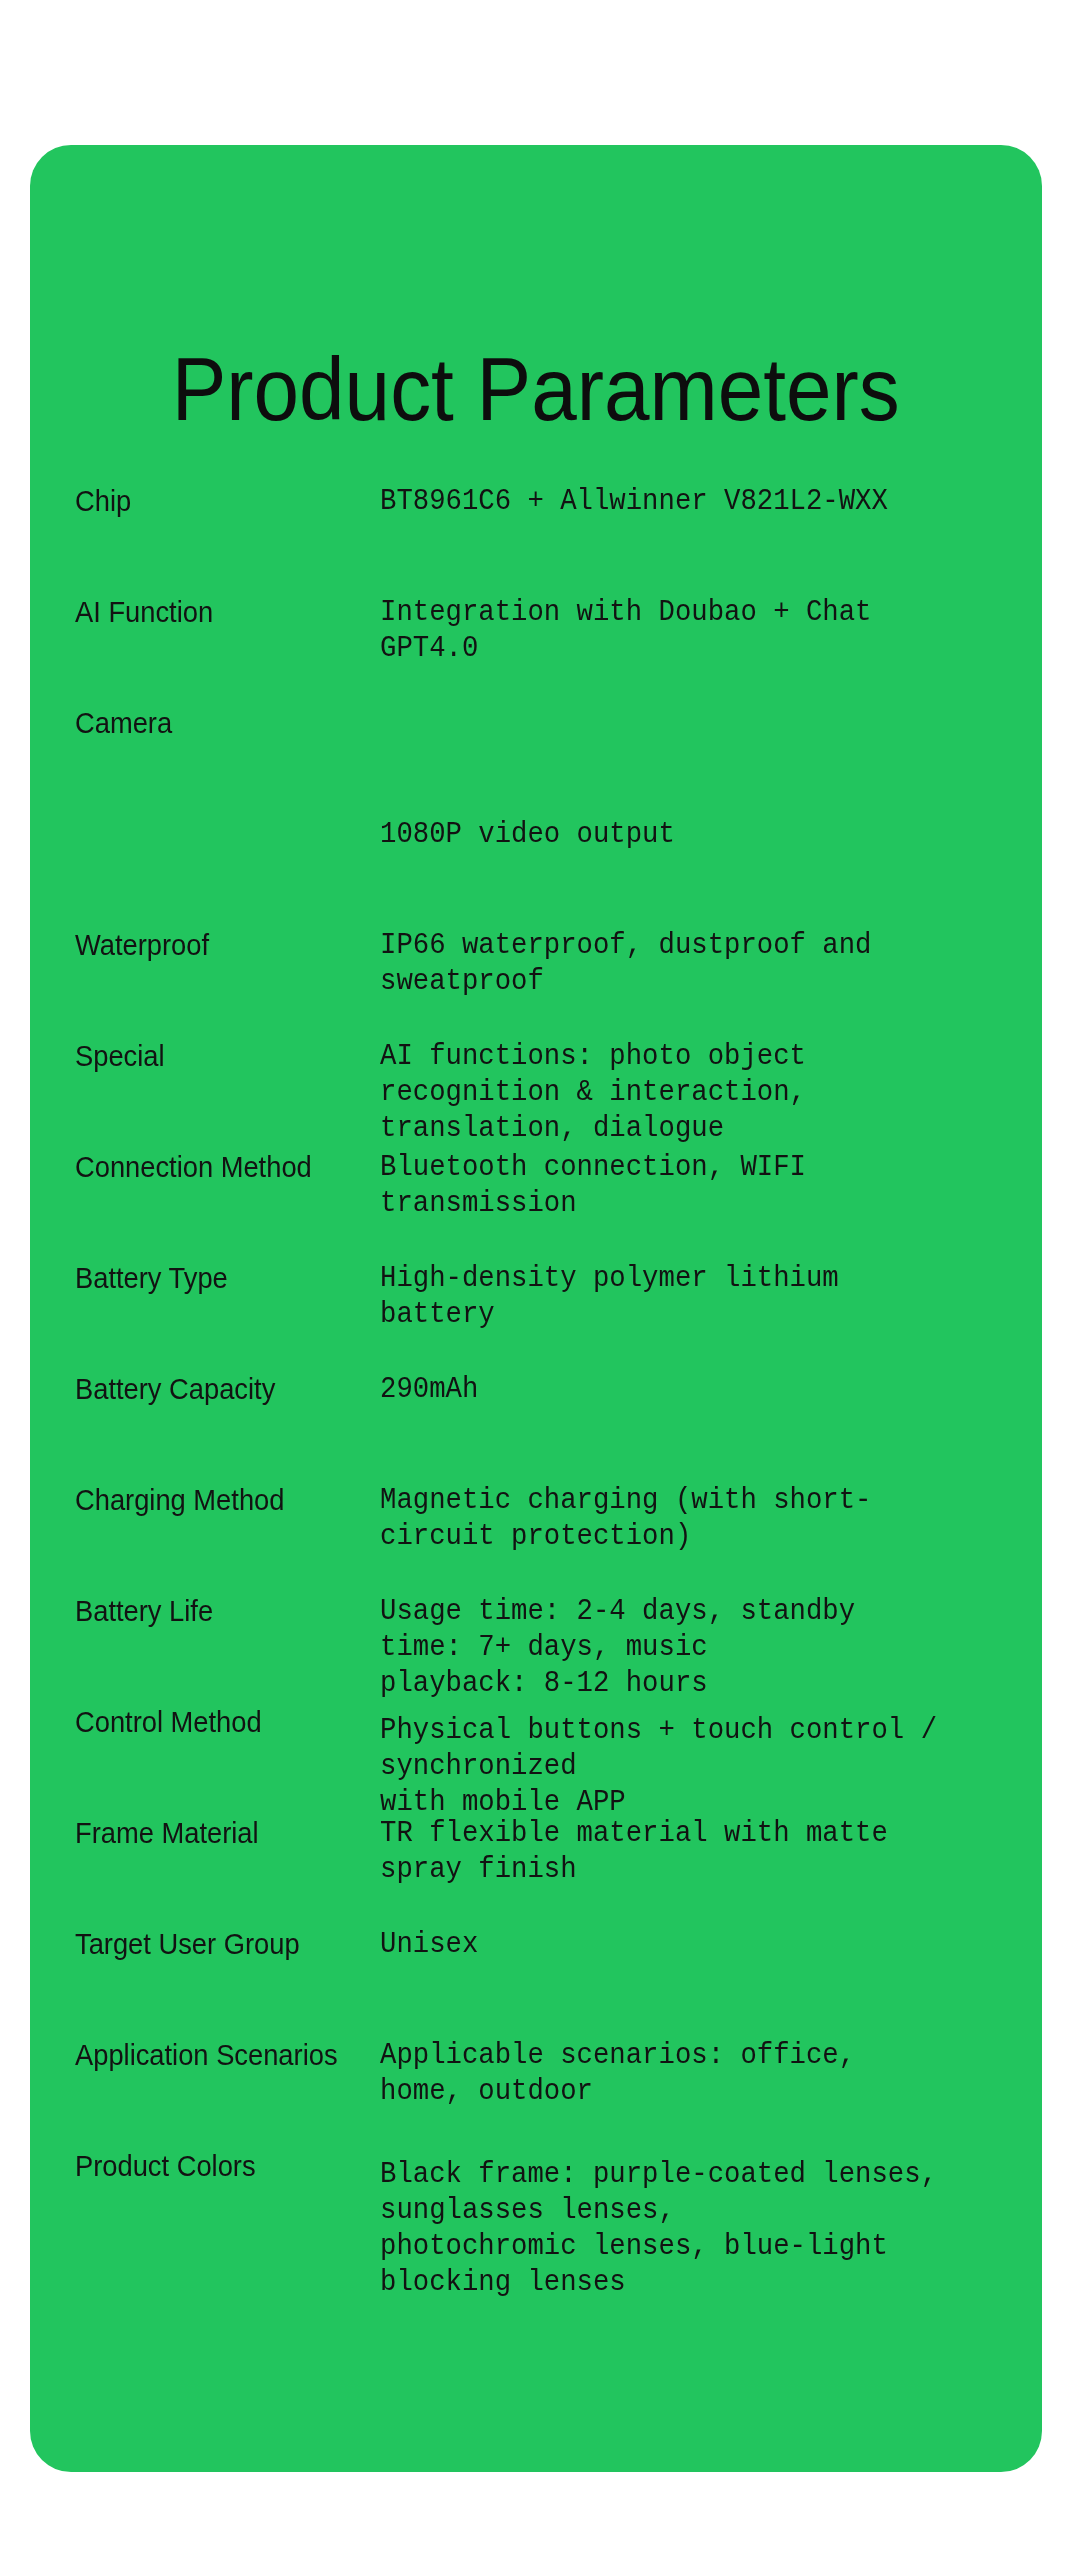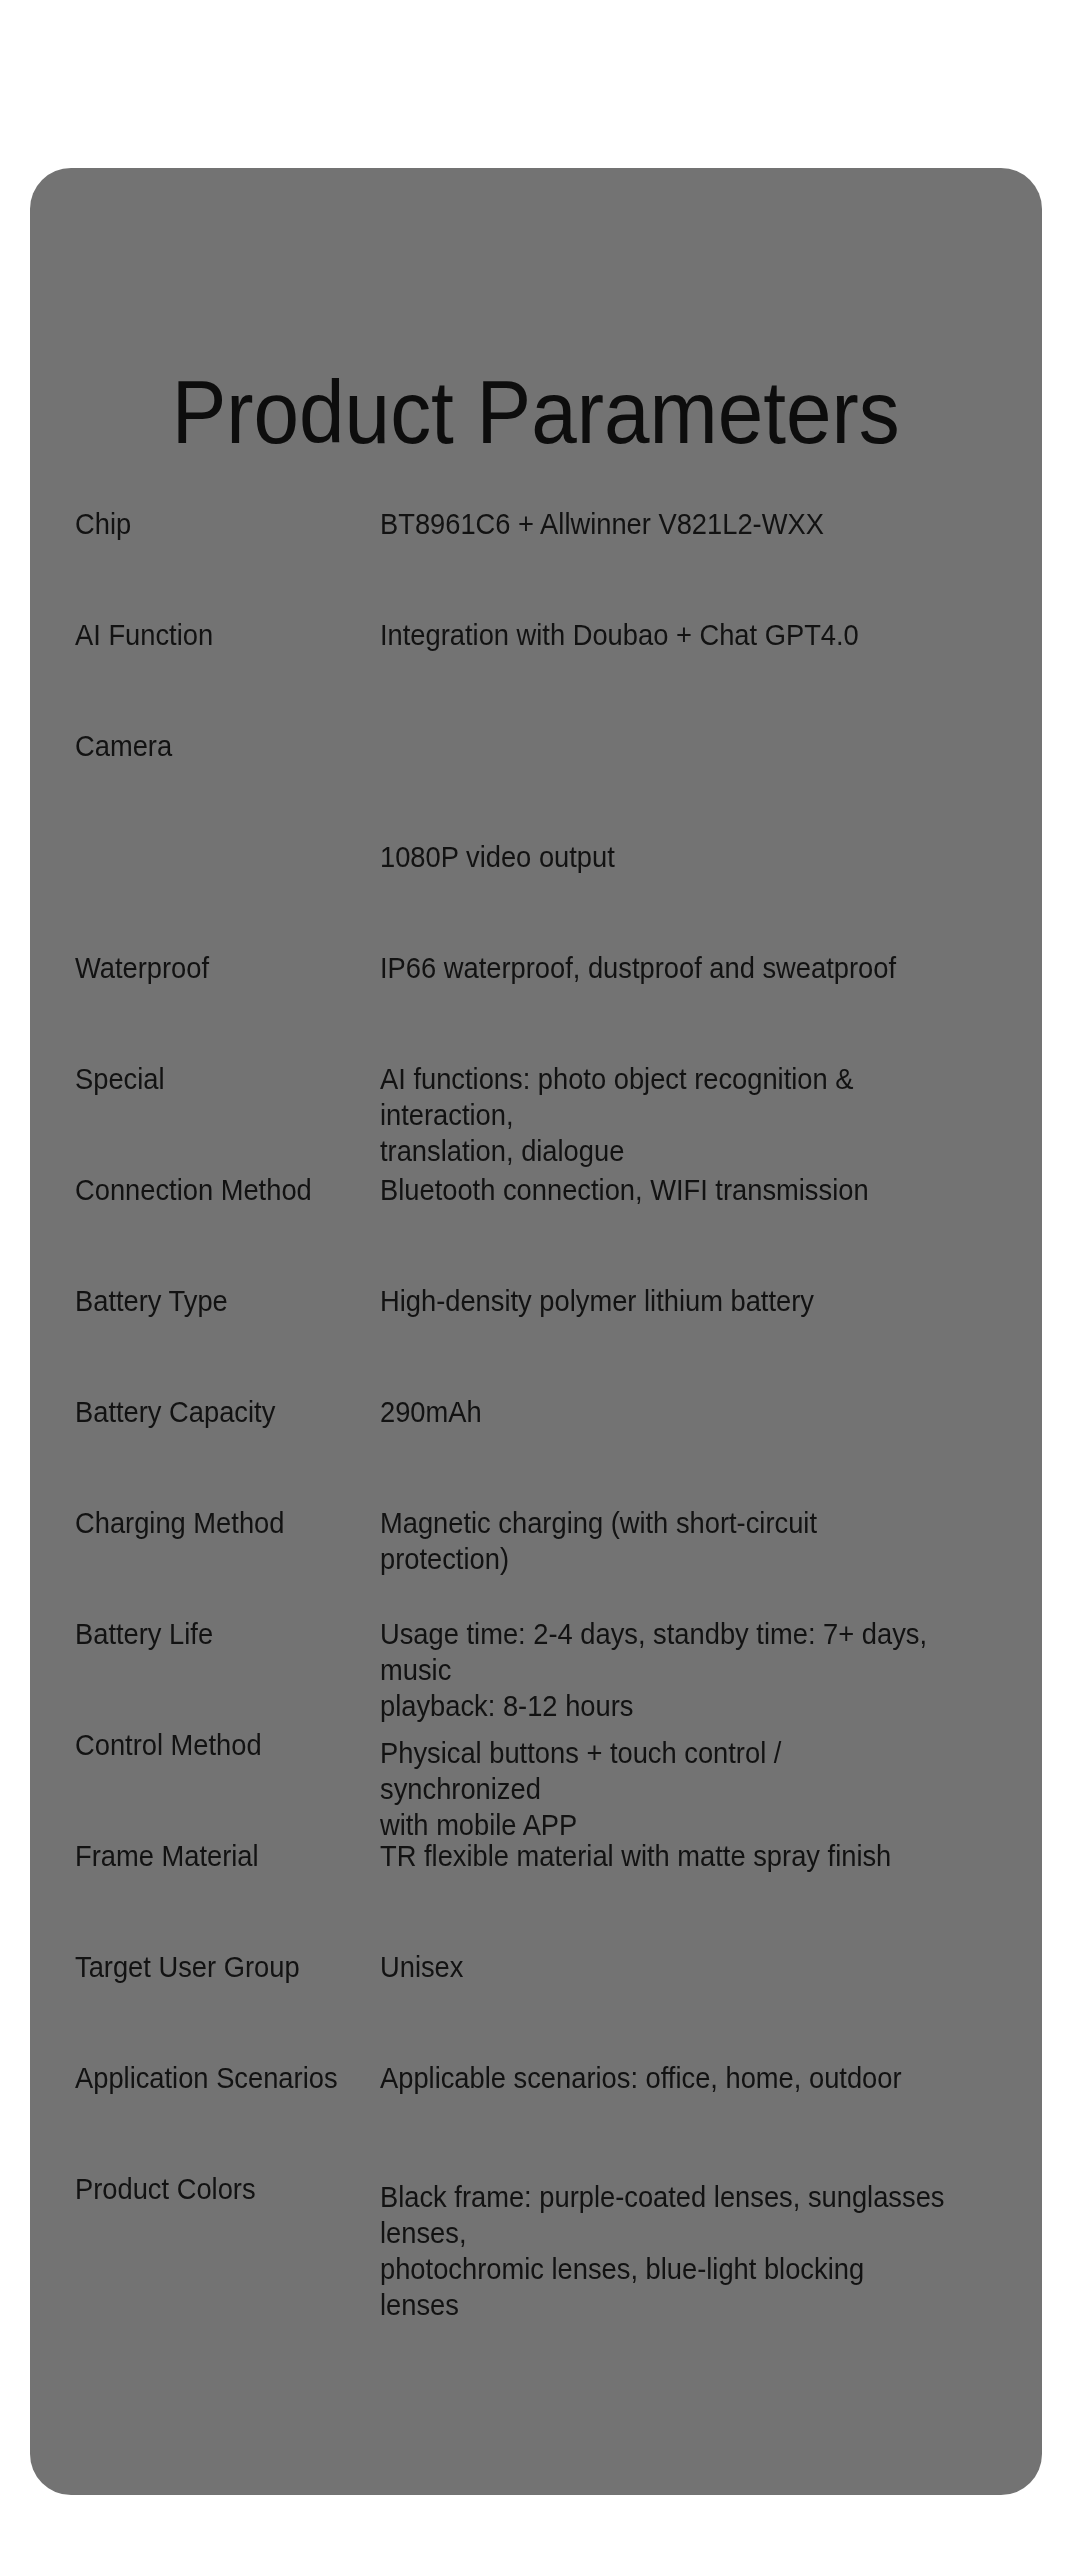--- a/index.html
+++ b/index.html
@@ -11,24 +11,24 @@
     width: 1067px;
     height: 2576px;
     background: #ffffff;
     font-family: "Liberation Sans", "DejaVu Sans", sans-serif;
     color: #121212;
     overflow: hidden;
   }
   .card {
     position: absolute;
     left: 30px;
-    top: 168px;
+    top: 145px;
     width: 1012px;
     height: 2327px;
-    background: #737373;
+    background: #22c55e;
     border-radius: 41px;
   }
   .title {
     position: absolute;
     top: 140px;
     left: 0;
     width: 100%;
     height: 89px;
     text-align: center;
     font-size: 89px;
@@ -55,20 +55,21 @@
   }
   .label-cell {
     box-sizing: border-box;
     width: 350px;
     padding-left: 45px;
     flex: 0 0 350px;
   }
   .value-cell {
     flex: 1 1 auto;
     padding-right: 36px;
+    font-family: Liberation Mono, monospace;
   }
   .txt {
     display: inline-block;
     font-size: 30px;
     line-height: 36px;
     letter-spacing: 0;
     transform: scaleX(0.91);
     transform-origin: 0 0;
     color: #121212;
   }

